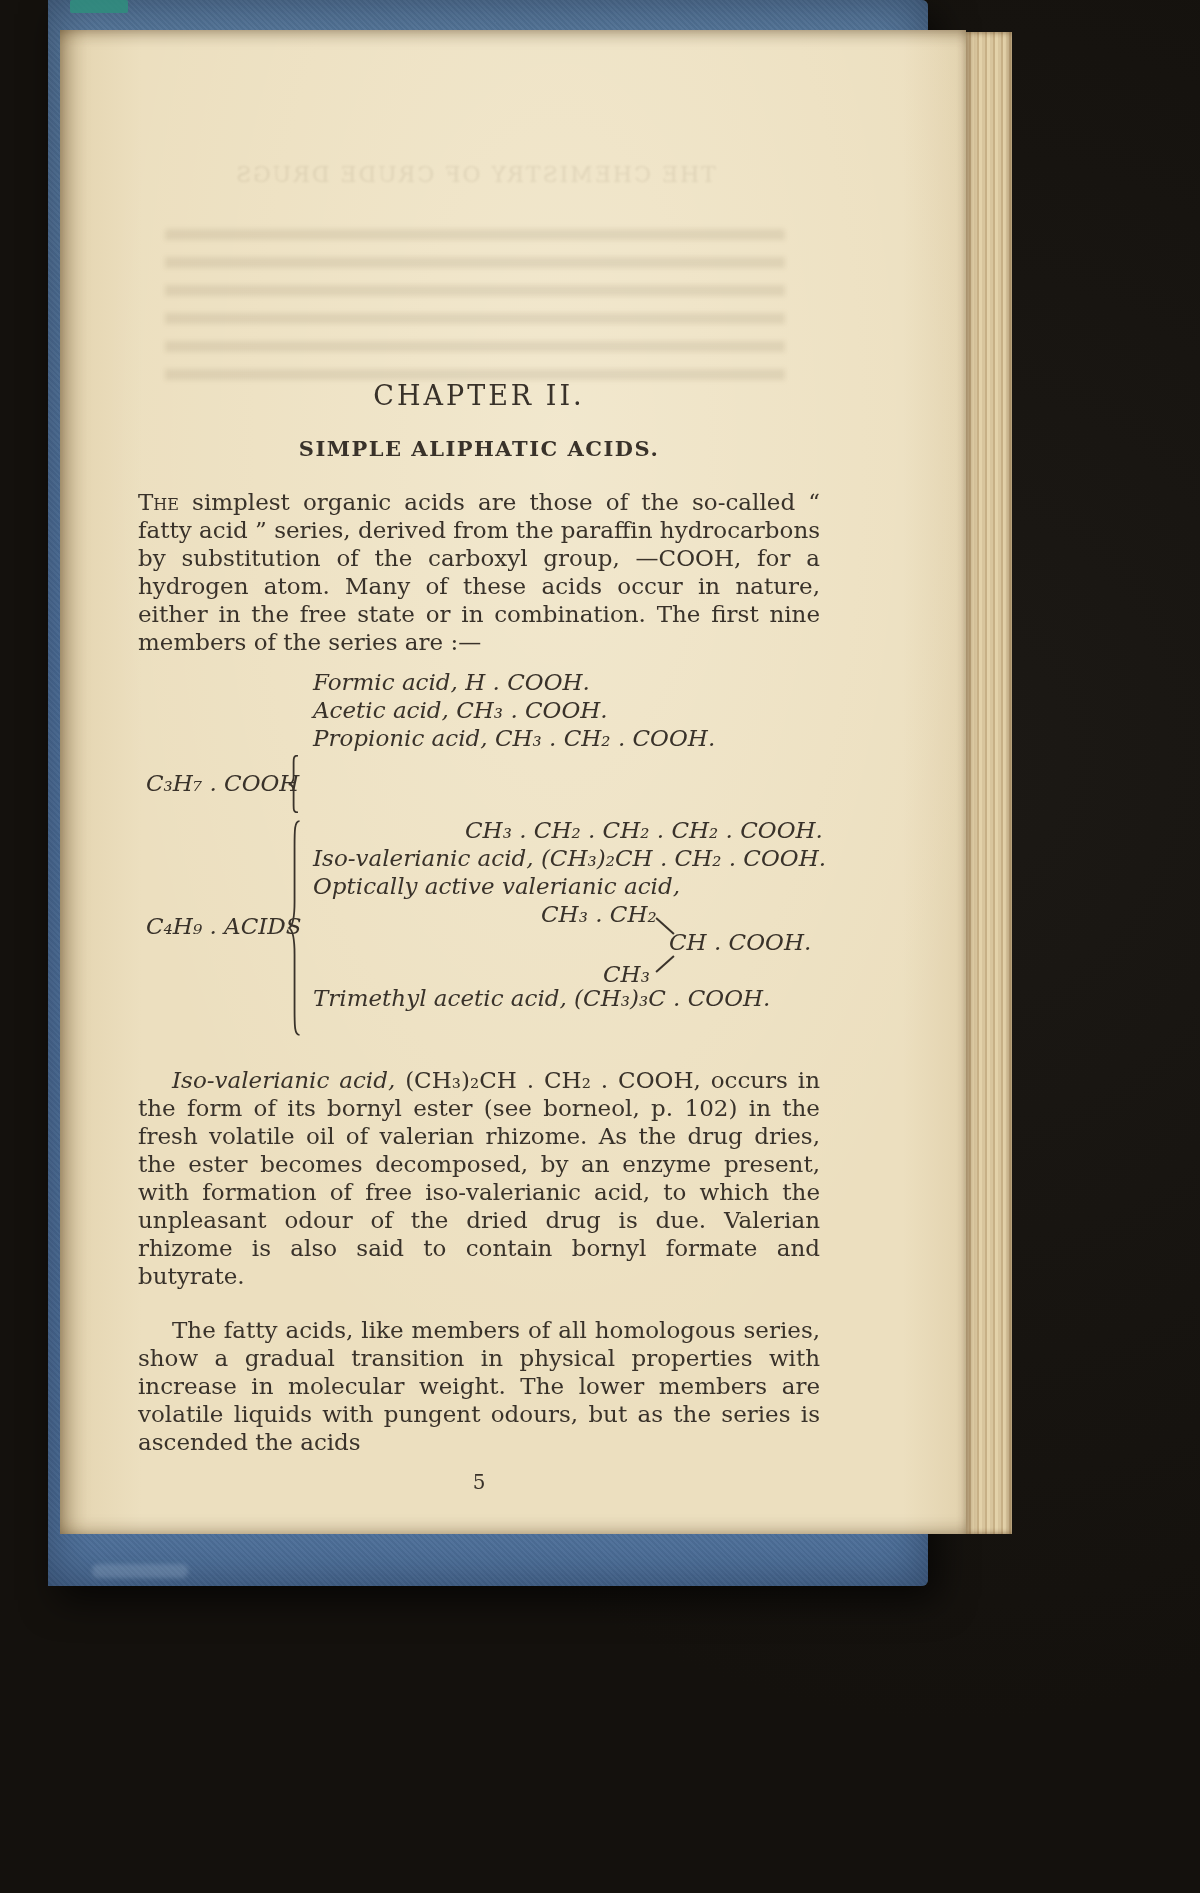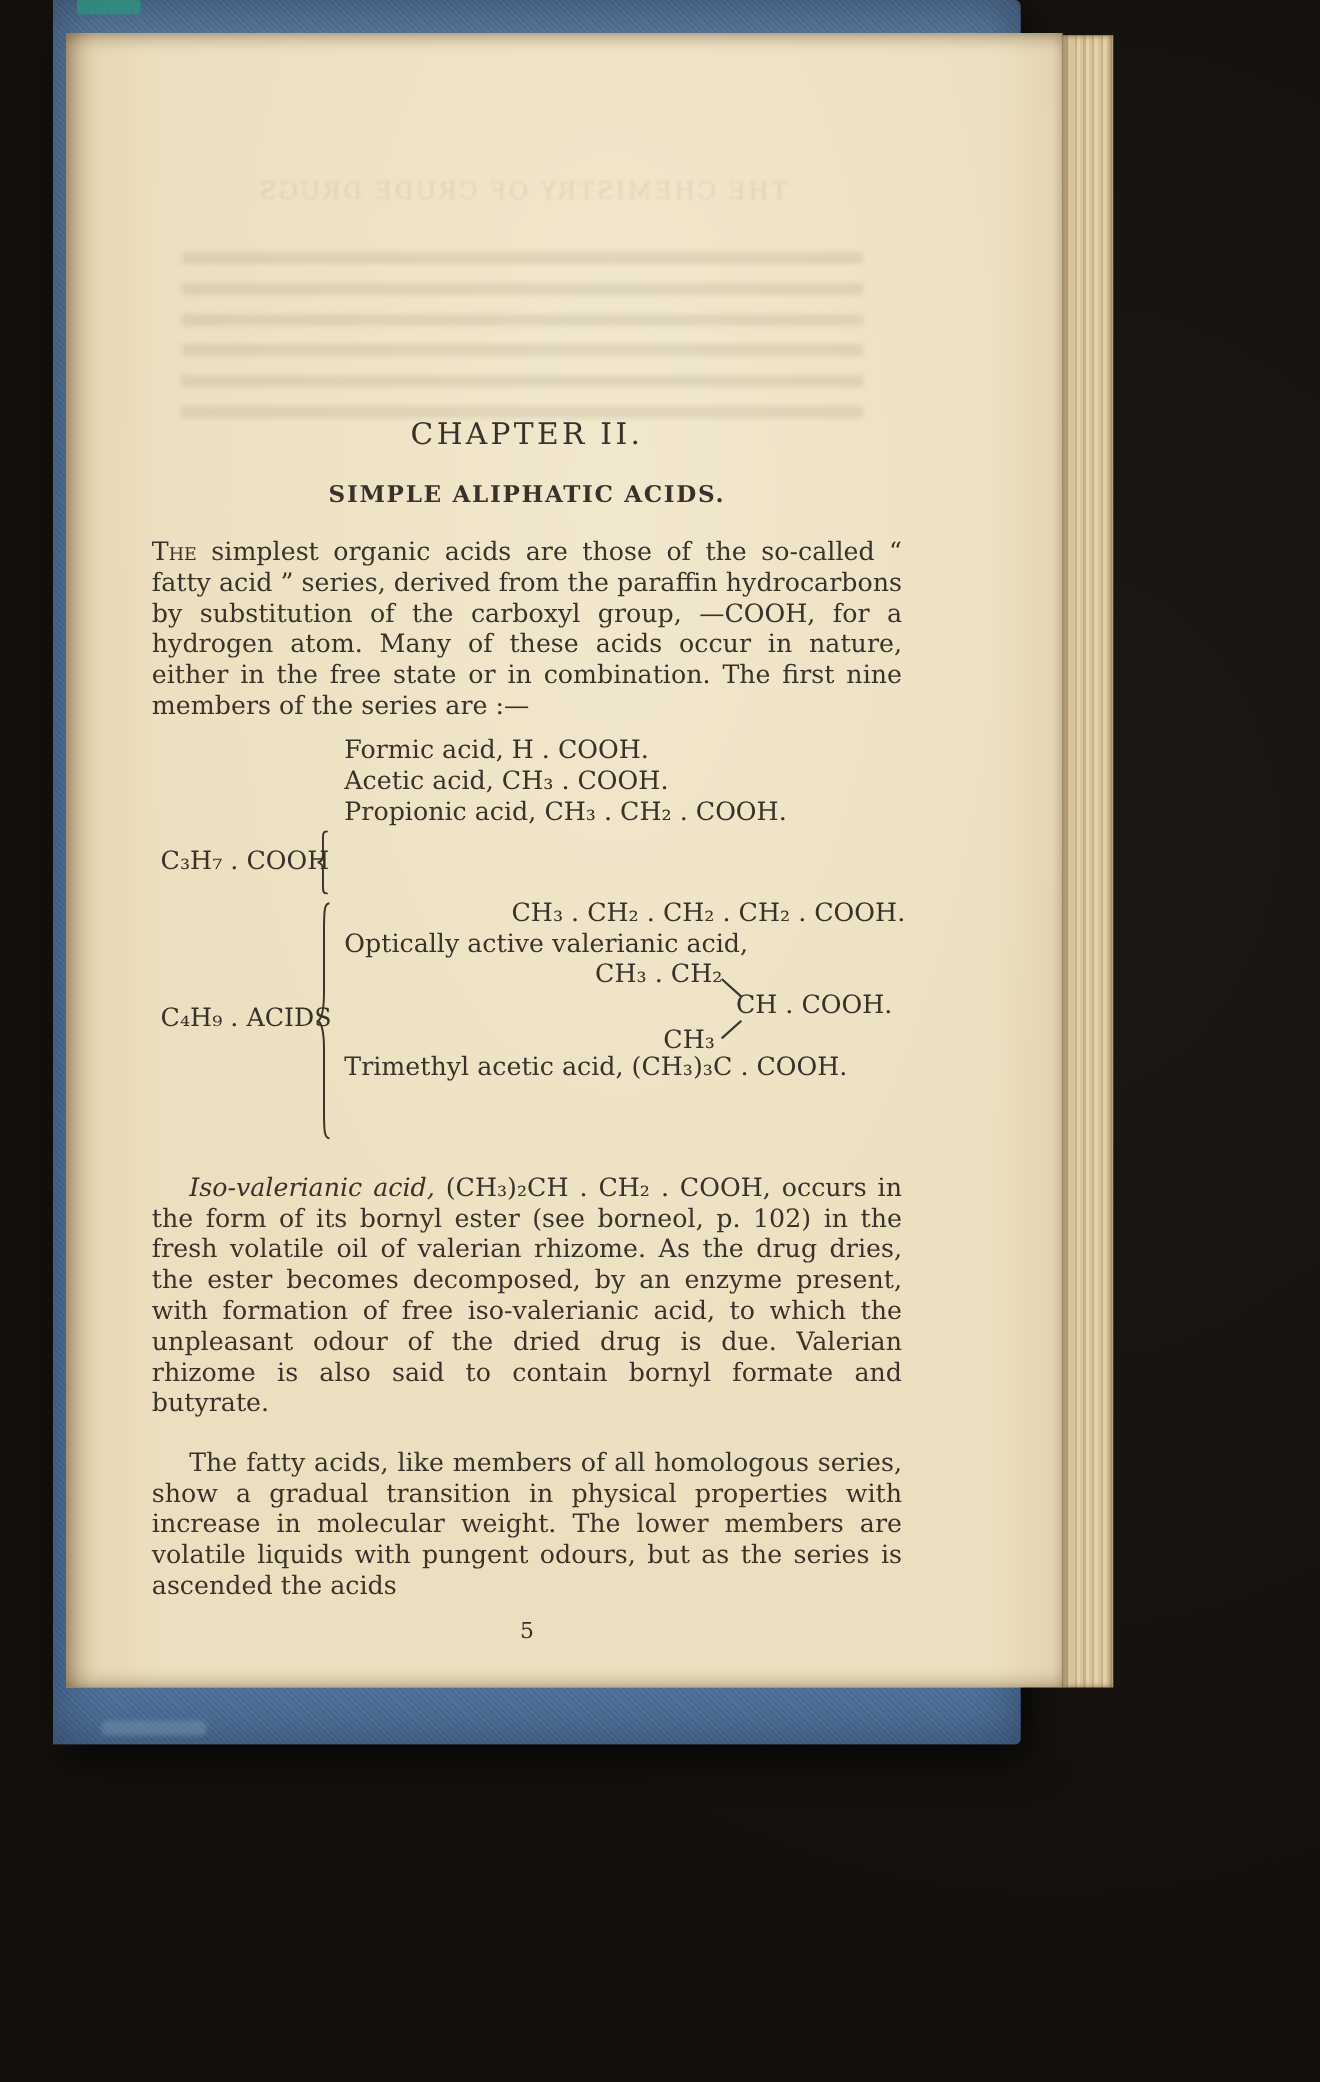--- a/index.html
+++ b/index.html
@@ -47,21 +47,21 @@
     color:#39322a;font-size:23px;line-height:28px;}
   .chapter{margin:0;text-align:center;font-size:27px;font-weight:400;
     letter-spacing:3px;line-height:32px;}
   .section{margin:24px 0 0 0;text-align:center;font-size:21px;font-weight:700;
     letter-spacing:1.5px;line-height:26px;}
   .para{margin:26px 0 0 0;text-align:justify;text-indent:34px;}
   .para.no-indent{text-indent:0;}
   .sc{font-variant:small-caps;}
   .it{font-style:italic;}
 
-  .acid-list{margin-top:12px;}
+  .acid-list{margin-top:12px;font-style:italic;}
   .acid-line{line-height:28px;white-space:nowrap;}
   .acid-list > .acid-line{margin-left:175px;}
 
   .group{position:relative;margin-top:2px;}
   .g1{height:60px;}
   .g2{height:224px;}
   .glabel{position:absolute;left:8px;white-space:nowrap;}
   .g1 .glabel{top:15px;}
   .g2 .glabel{top:96px;}
   .brace{position:absolute;left:148px;}
@@ -116,20 +116,21 @@
             </svg>
           </div>
 
           <div class="group g2">
             <div class="glabel">C₄H₉ . ACIDS</div>
             <svg class="brace b2" viewBox="0 0 20 100" preserveAspectRatio="none" aria-hidden="true">
               <path d="M15 1 C9.5 1 9.5 5 9.5 13 L9.5 38 C9.5 46 7.5 49 3.5 50 C7.5 51 9.5 54 9.5 62 L9.5 87 C9.5 95 9.5 99 15 99" vector-effect="non-scaling-stroke"></path>
             </svg>
             <div class="gitems">
               <div class="acid-line indent2">CH₃ . CH₂ . CH₂ . CH₂ . COOH.</div>
+              <div class="acid-line">Iso-valerianic acid, (CH₃)₂CH . CH₂ . COOH.</div>
               <div class="acid-line">Optically active valerianic acid,</div>
 
               <div class="formula">
                 <span class="f-top">CH₃ . CH₂</span>
                 <span class="diag d1"></span>
                 <span class="f-mid">CH . COOH.</span>
                 <span class="diag d2"></span>
                 <span class="f-bot">CH₃</span>
               </div>
 

